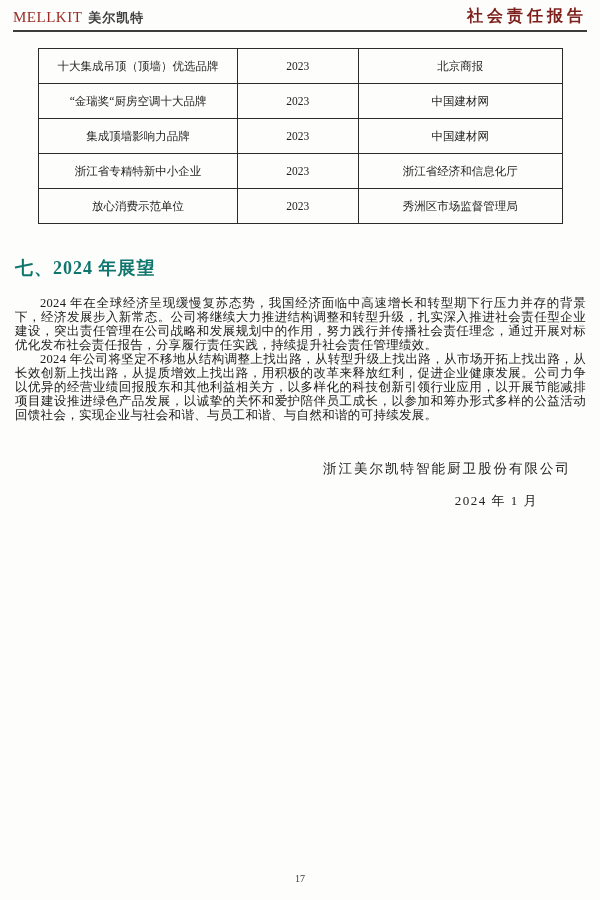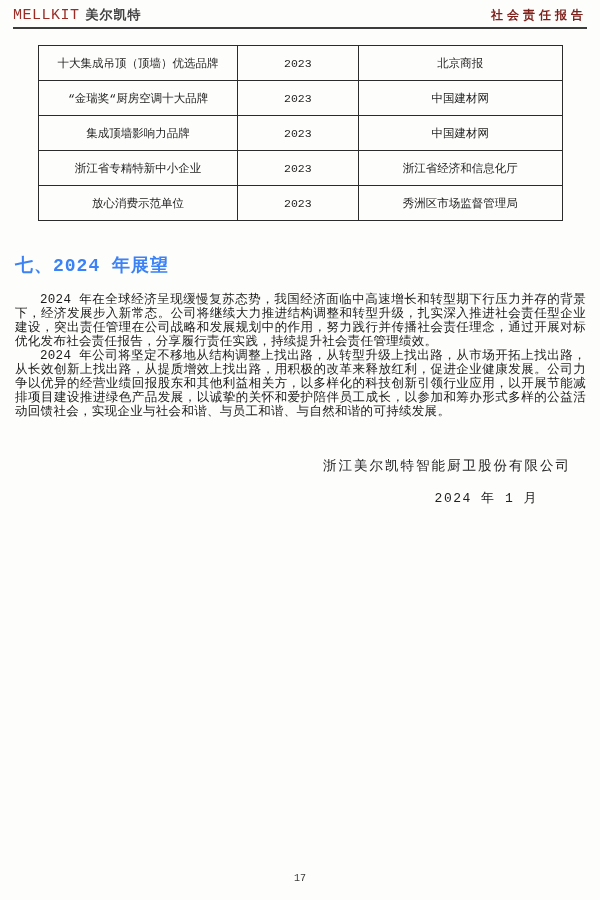--- a/index.html
+++ b/index.html
@@ -1,15 +1,15 @@
 <!DOCTYPE html>
 <html><head>
 <meta charset="utf-8">
 <style>
-  * { margin: 0; padding: 0; box-sizing: border-box; font-family: Liberation Mono, monospace; }
+  * { margin: 0; padding: 0; box-sizing: border-box; }
   html, body { background: #e8e8e8; }
   body { font-family: "Liberation Serif", "DejaVu Serif", serif; }
 
   .page {
     position: relative;
     width: 600px;
     height: 900px;
     margin: 0 auto;
     background: #fdfdfc;
     color: #1c1c1c;
@@ -32,21 +32,21 @@
     color: #9b2b24;
     font-weight: 500;
   }
   .logo-cn {
     font-size: 13px;
     color: #404040;
     font-weight: 600;
     letter-spacing: 1px;
   }
   .report-title {
-    font-size: 12px;
+    font-size: 16px;
     color: #7d1f1a;
     font-weight: 600;
     letter-spacing: 4px;
   }
 
   
   .honors-table {
     margin: 16px 4px 0 38px;
     width: 525px;
     border-collapse: collapse;
@@ -61,21 +61,21 @@
     color: #1e1e1e;
     padding: 0 4px;
   }
   .honors-table tr:first-child td { border-top-width: 1px; }
 
   
   .section-heading {
     margin: 32px 14px 0 15px;
     font-size: 18px;
     font-weight: bold;
-    color: #3b82f6;
+    color: #0f766e;
     letter-spacing: 1px;
   }
 
   
   .body-text {
     margin: 16px 14px 0 15px;
   }
   .body-text p {
     font-size: 12.5px;
     line-height: 14px;

